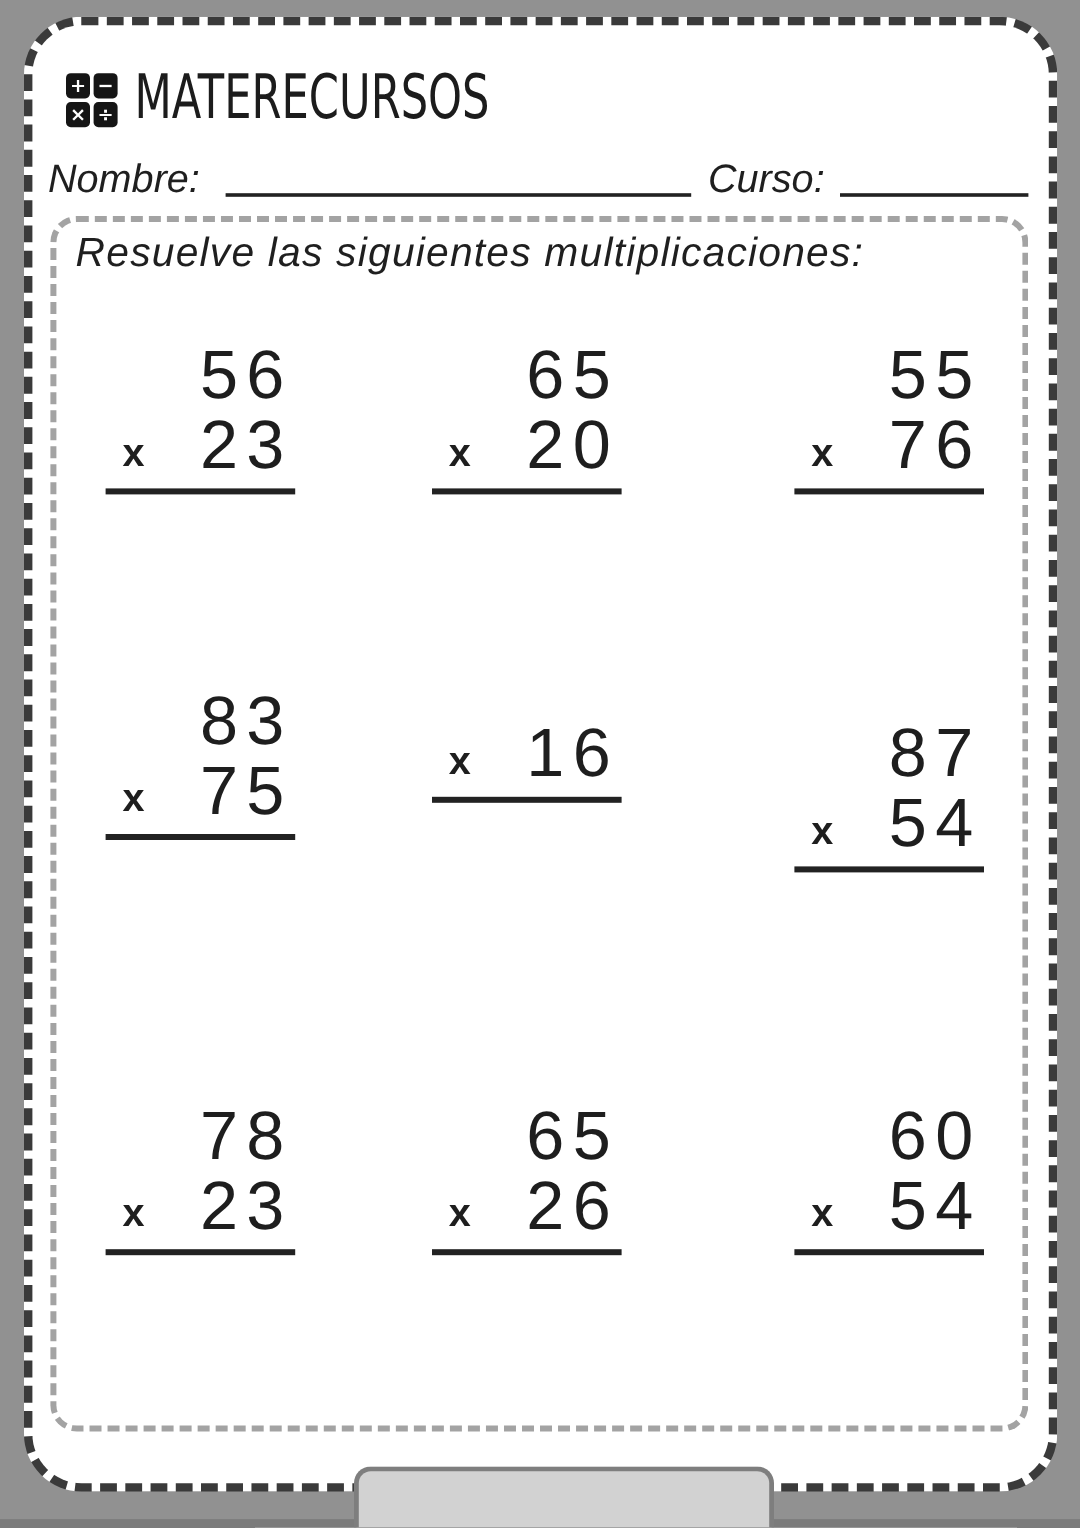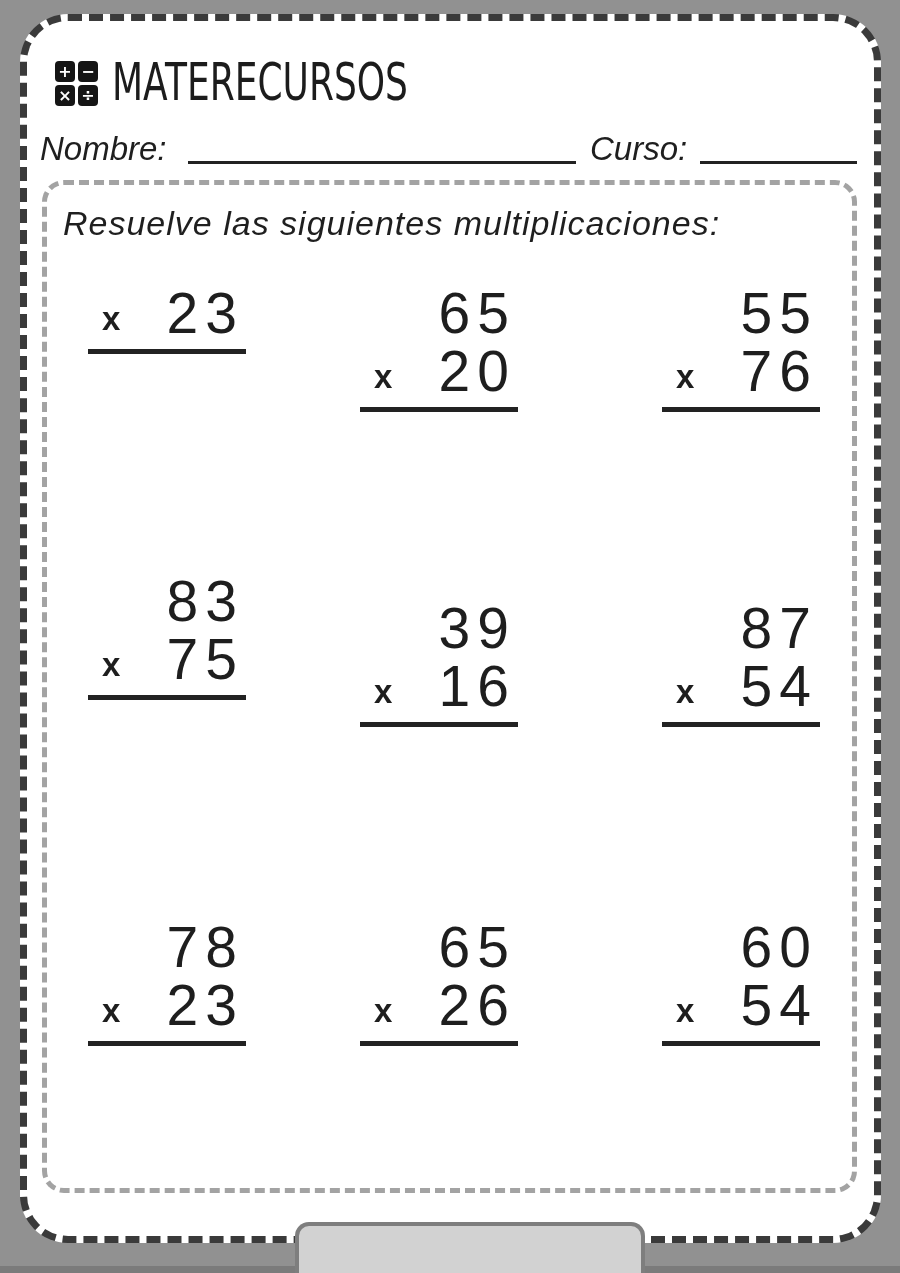--- a/index.html
+++ b/index.html
@@ -42,21 +42,21 @@
   .name-label{left:40px;top:130px;font-size:33px;}
   .course-label{left:590px;top:130px;font-size:33px;}
   .hline{position:absolute;border-top:3px solid #222;height:0;z-index:3;}
   .name-line{left:188px;top:161px;width:388px;}
   .course-line{left:700px;top:161px;width:157px;}
   
   .workarea{
     position:absolute;left:42px;top:180px;width:805px;height:1003px;
     border:5px dashed #a3a3a3;border-radius:22px;background:transparent;z-index:2;
   }
-  .instruction{left:63px;top:204px;font-size:34px;letter-spacing:1px;}
+  .instruction{left:63px;top:192px;font-size:34px;letter-spacing:1px;}
   
   .problem{position:absolute;width:158px;z-index:3;}
   .operand{
     font-family:"Liberation Sans",sans-serif;font-size:57px;line-height:58px;
     letter-spacing:7px;color:#1e1e1e;text-align:right;padding-right:2px;
   }
   .brow{
     display:flex;justify-content:space-between;align-items:flex-end;
     height:58px;padding-left:14px;
   }
@@ -93,20 +93,21 @@
 
   <div class="script name-label">Nombre:</div>
   <div class="hline name-line"></div>
   <div class="script course-label">Curso:</div>
   <div class="hline course-line"></div>
 
   <div class="workarea"></div>
   <div class="script instruction">Resuelve las siguientes multiplicaciones:</div>
 
   <div class="problem p0">
+    <div class="operand">56</div>
     <div class="brow">
       <span class="times">x</span>
       <span class="operand">23</span>
     </div>
     <div class="rule"></div>
   </div>
 
   <div class="problem p1">
     <div class="operand">65</div>
     <div class="brow">
@@ -128,21 +129,20 @@
   <div class="problem p3">
     <div class="operand">83</div>
     <div class="brow">
       <span class="times">x</span>
       <span class="operand">75</span>
     </div>
     <div class="rule"></div>
   </div>
 
   <div class="problem p4">
-    <div class="operand">39</div>
     <div class="brow">
       <span class="times">x</span>
       <span class="operand">16</span>
     </div>
     <div class="rule"></div>
   </div>
 
   <div class="problem p5">
     <div class="operand">87</div>
     <div class="brow">

